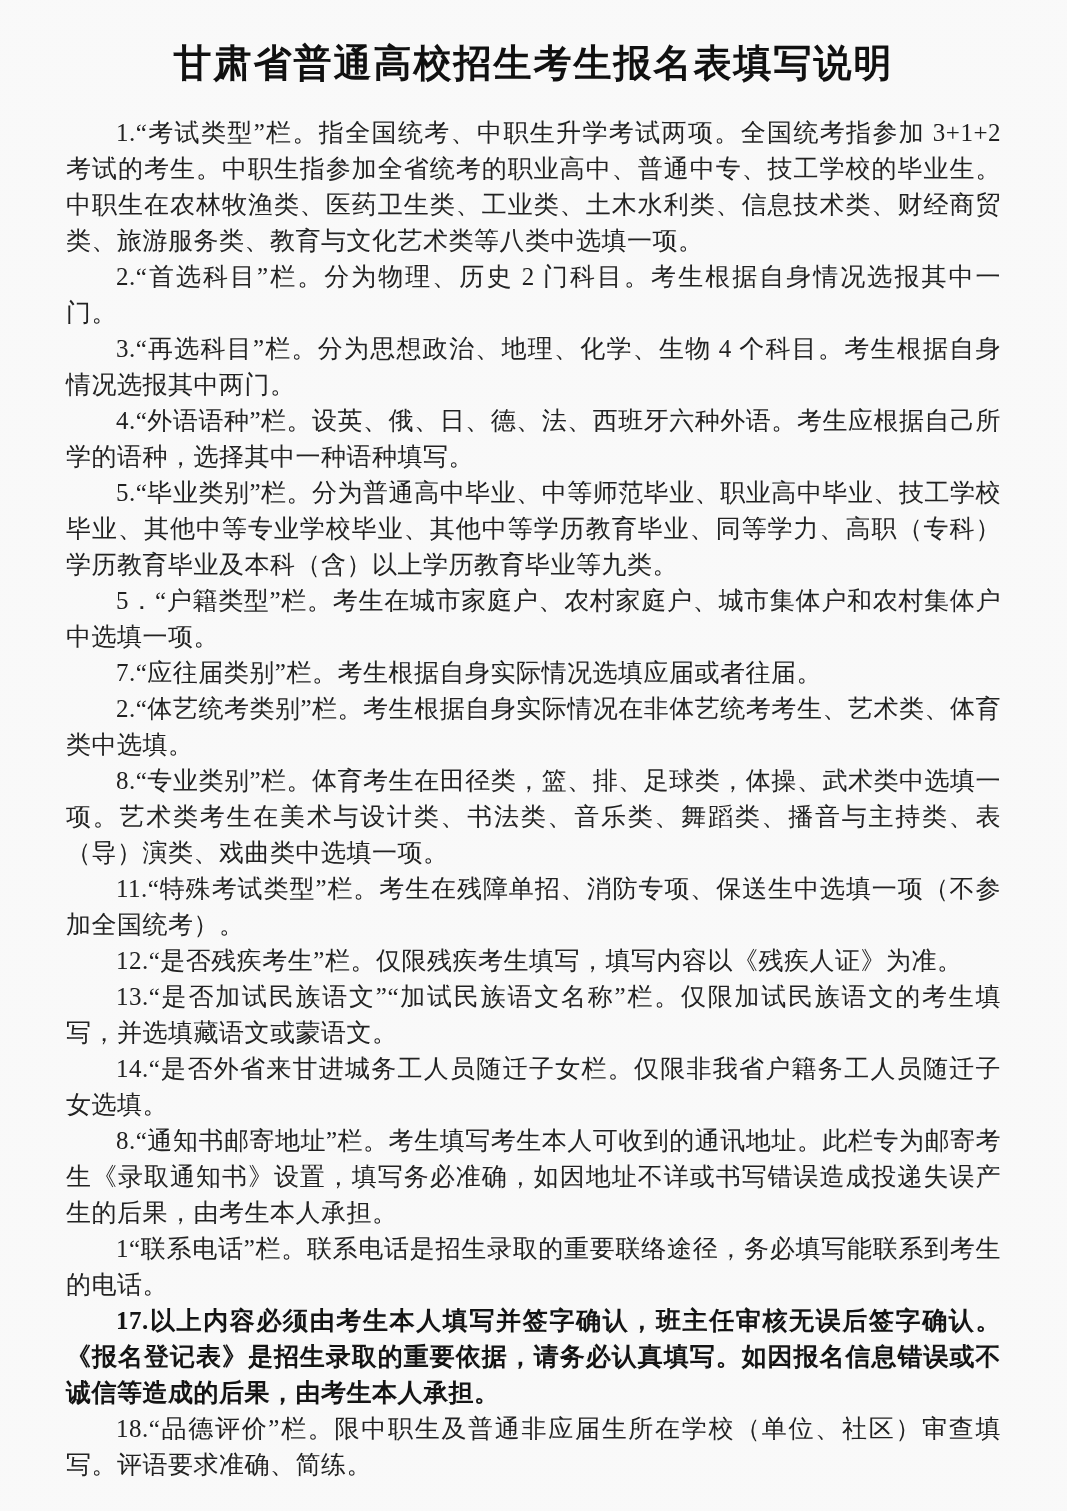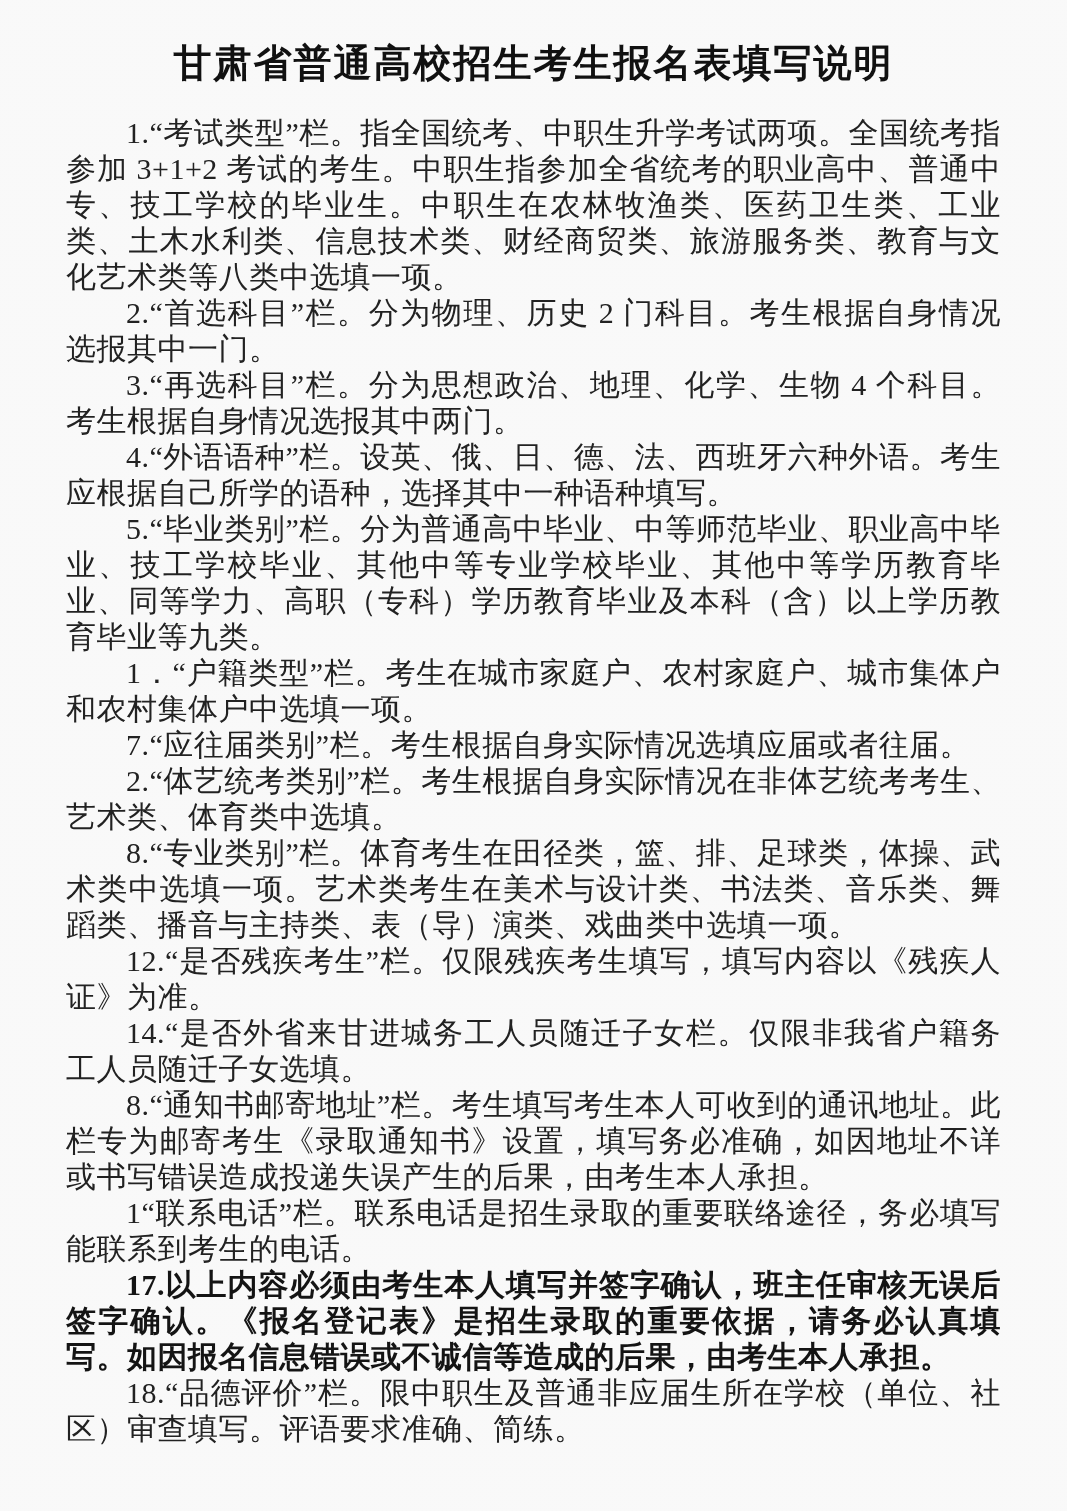--- a/index.html
+++ b/index.html
@@ -27,21 +27,21 @@
   .doc-title {
     font-size: 38px;
     font-weight: bold;
     text-align: center;
     letter-spacing: 2px;
     margin: 8px 0 26px 0;
     color: #111;
   }
   .doc-body p.para {
     margin: 0;
-    font-size: 30px;
+    font-size: 25px;
     line-height: 36px;
     text-align: justify;
     text-indent: 2em;
     letter-spacing: 0.5px;
     color: #222;
   }
   .doc-body p.para.bold {
     font-weight: bold;
     color: #141414;
     font-family: Liberation Serif, serif;
@@ -52,24 +52,26 @@
 
 <div class="page">
   <h1 class="doc-title">甘肃省普通高校招生考生报名表填写说明</h1>
 
   <div class="doc-body">
     <p class="para">1.“考试类型”栏。指全国统考、中职生升学考试两项。全国统考指参加 3+1+2 考试的考生。中职生指参加全省统考的职业高中、普通中专、技工学校的毕业生。中职生在农林牧渔类、医药卫生类、工业类、土木水利类、信息技术类、财经商贸类、旅游服务类、教育与文化艺术类等八类中选填一项。</p>
     <p class="para">2.“首选科目”栏。分为物理、历史 2 门科目。考生根据自身情况选报其中一门。</p>
     <p class="para">3.“再选科目”栏。分为思想政治、地理、化学、生物 4 个科目。考生根据自身情况选报其中两门。</p>
     <p class="para">4.“外语语种”栏。设英、俄、日、德、法、西班牙六种外语。考生应根据自己所学的语种，选择其中一种语种填写。</p>
     <p class="para">5.“毕业类别”栏。分为普通高中毕业、中等师范毕业、职业高中毕业、技工学校毕业、其他中等专业学校毕业、其他中等学历教育毕业、同等学力、高职（专科）学历教育毕业及本科（含）以上学历教育毕业等九类。</p>
-    <p class="para">1．“户籍类型”栏。考生在城市家庭户、农村家庭户、城市集体户和农村集体户中选填一项。</p>
+    <p class="para">5．“户籍类型”栏。考生在城市家庭户、农村家庭户、城市集体户和农村集体户中选填一项。</p>
     <p class="para">7.“应往届类别”栏。考生根据自身实际情况选填应届或者往届。</p>
     <p class="para">2.“体艺统考类别”栏。考生根据自身实际情况在非体艺统考考生、艺术类、体育类中选填。</p>
     <p class="para">8.“专业类别”栏。体育考生在田径类，篮、排、足球类，体操、武术类中选填一项。艺术类考生在美术与设计类、书法类、音乐类、舞蹈类、播音与主持类、表（导）演类、戏曲类中选填一项。</p>
+    <p class="para">11.“特殊考试类型”栏。考生在残障单招、消防专项、保送生中选填一项（不参加全国统考）。</p>
     <p class="para">12.“是否残疾考生”栏。仅限残疾考生填写，填写内容以《残疾人证》为准。</p>
+    <p class="para">13.“是否加试民族语文”“加试民族语文名称”栏。仅限加试民族语文的考生填写，并选填藏语文或蒙语文。</p>
     <p class="para">14.“是否外省来甘进城务工人员随迁子女栏。仅限非我省户籍务工人员随迁子女选填。</p>
     <p class="para">8.“通知书邮寄地址”栏。考生填写考生本人可收到的通讯地址。此栏专为邮寄考生《录取通知书》设置，填写务必准确，如因地址不详或书写错误造成投递失误产生的后果，由考生本人承担。</p>
     <p class="para">1“联系电话”栏。联系电话是招生录取的重要联络途径，务必填写能联系到考生的电话。</p>
     <p class="para bold">17.以上内容必须由考生本人填写并签字确认，班主任审核无误后签字确认。《报名登记表》是招生录取的重要依据，请务必认真填写。如因报名信息错误或不诚信等造成的后果，由考生本人承担。</p>
     <p class="para">18.“品德评价”栏。限中职生及普通非应届生所在学校（单位、社区）审查填写。评语要求准确、简练。</p>
   </div>
 </div>
 
 </body></html>

